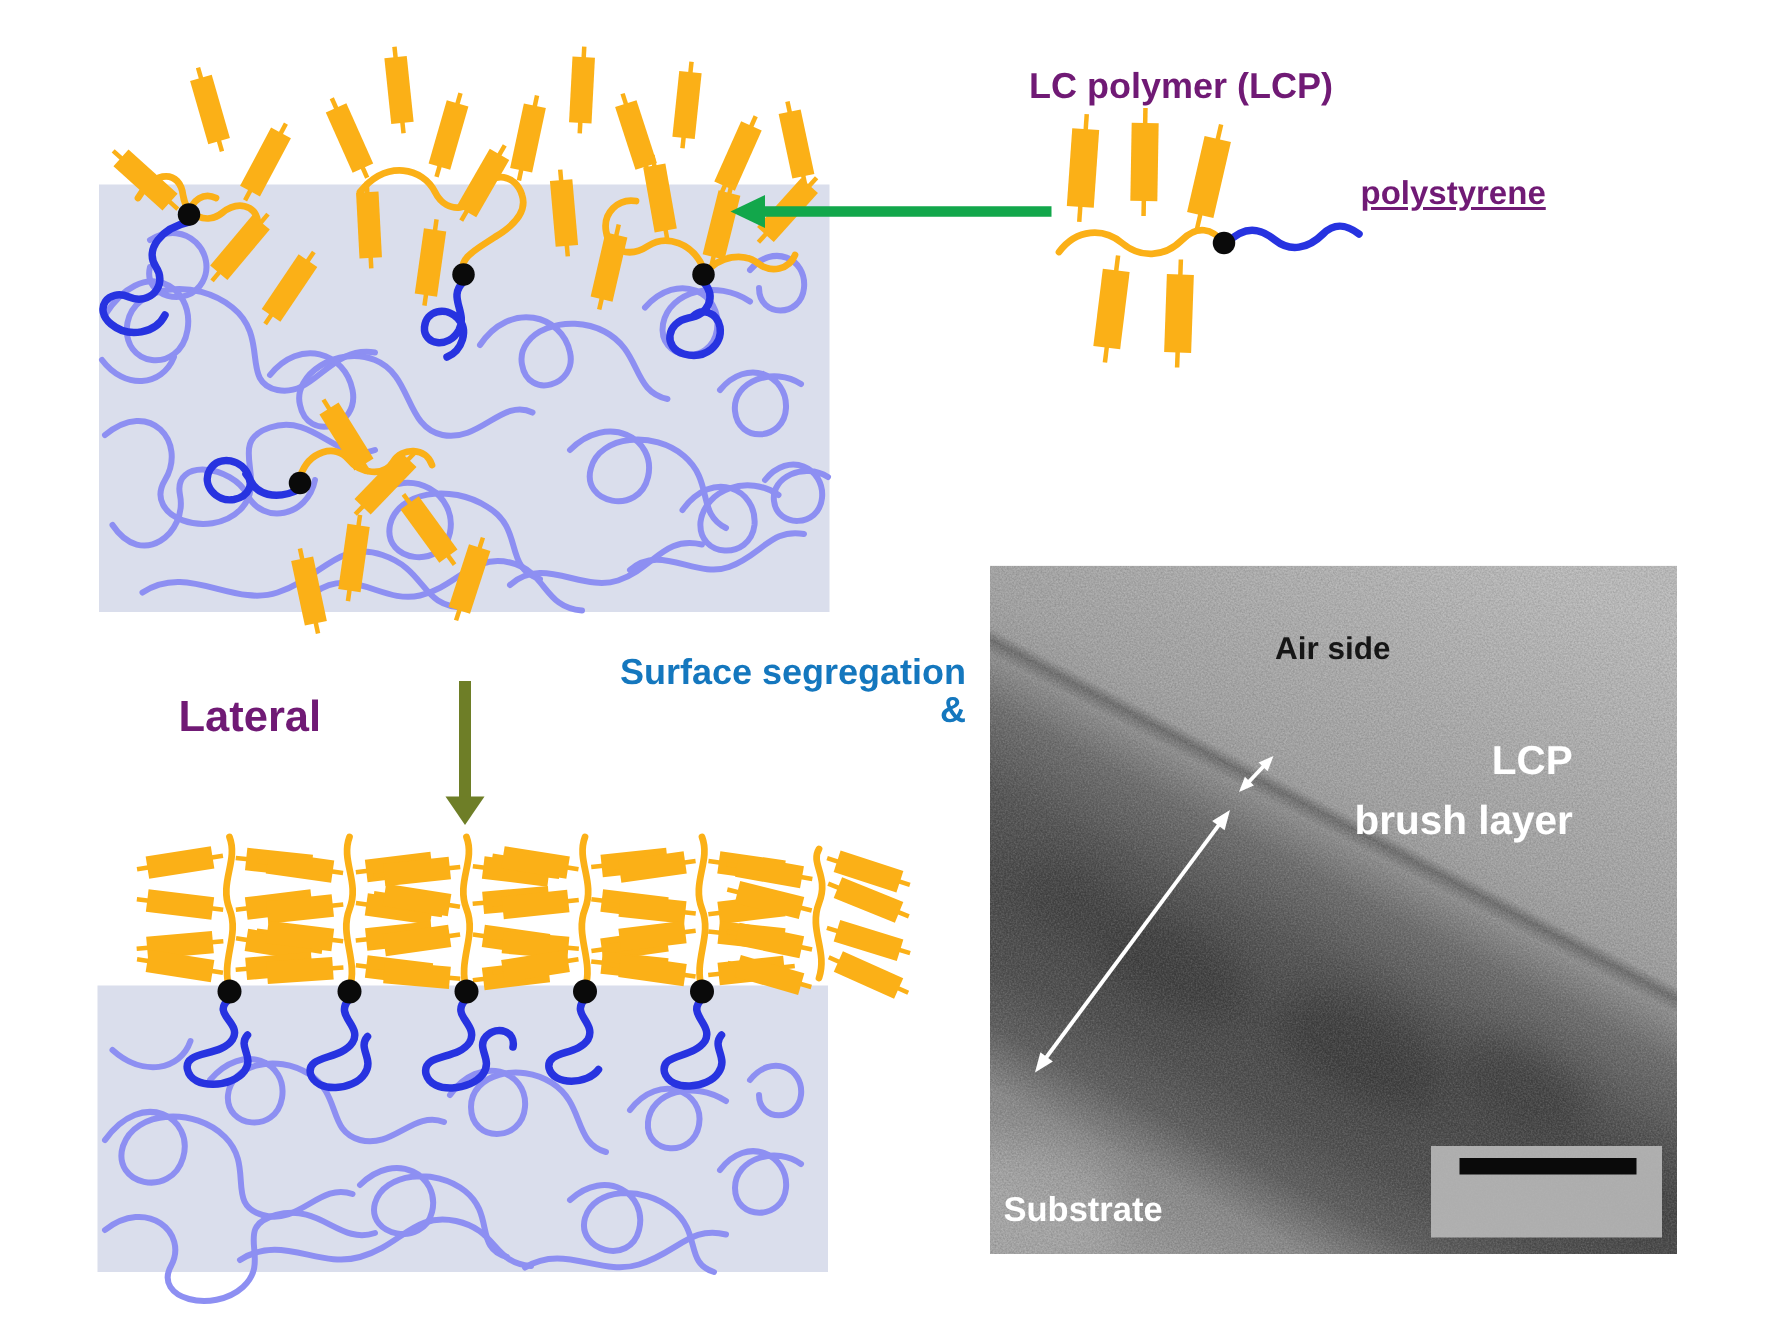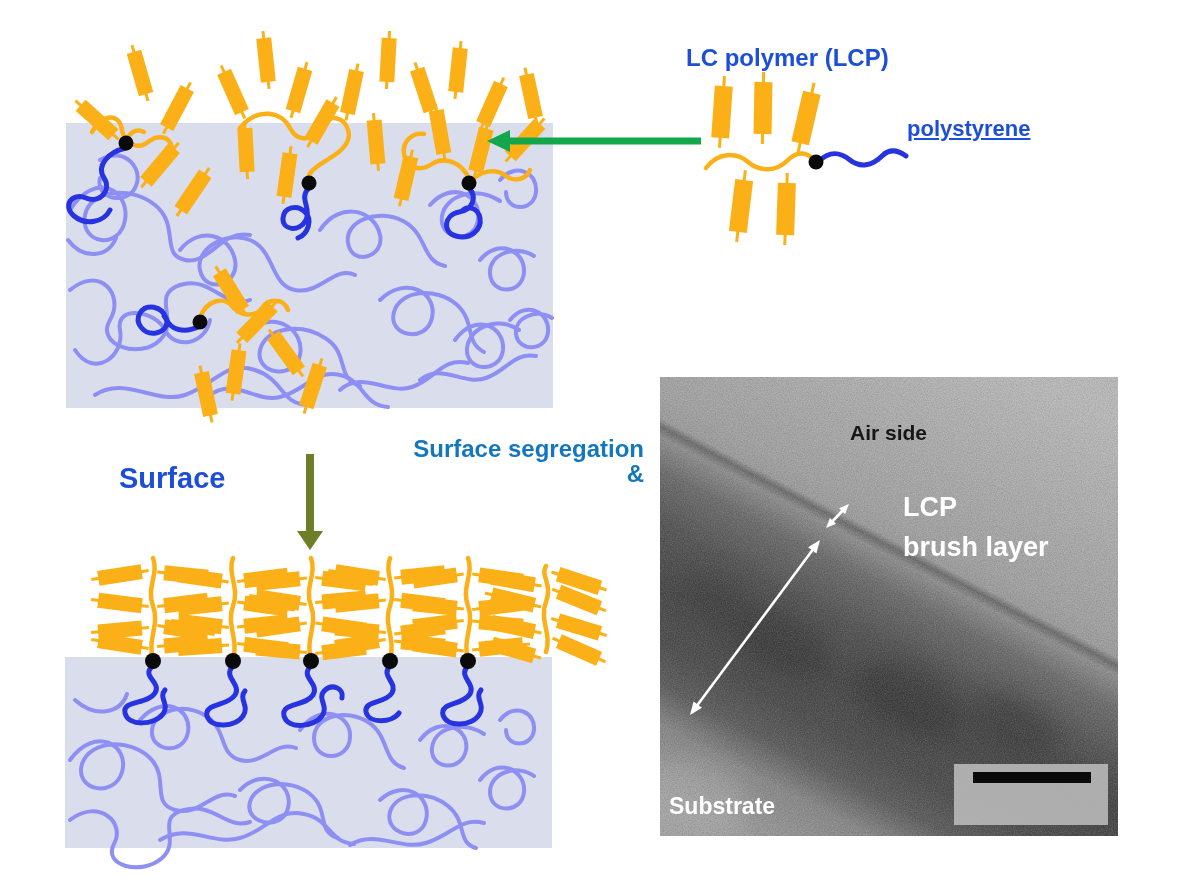--- a/index.html
+++ b/index.html
@@ -17,33 +17,33 @@
   .rr{fill:var(--orange);}
   .box{fill:var(--box-bg);}
   .tg{fill:none;stroke:var(--chain-light);stroke-width:4;stroke-linecap:round;}
   .cd{fill:none;stroke:var(--chain-dark);stroke-width:5;stroke-linecap:round;}
   .bb{fill:none;stroke:var(--orange);stroke-width:4.5;stroke-linecap:round;}
   .dot{fill:var(--ink);}
   .ga{fill:var(--green-arrow);}
   .oa{fill:var(--olive-arrow);}
 
   
-  .lbl{position:absolute;color:#1d4ed8;font-weight:600;white-space:nowrap;}
+  .lbl{position:absolute;color:#701a75;font-weight:600;white-space:nowrap;}
   .lcp-label{left:686px;top:44px;font-size:24px;}
   .ps-label{left:907px;top:116px;font-size:22px;text-decoration:underline;}
   .heating{left:119px;top:462px;font-size:29px;}
   .process{position:absolute;left:328px;top:436px;width:316px;text-align:right;
            color:var(--blue-text);font-weight:700;font-size:24px;line-height:25px;}
 
   
   .tem{position:absolute;left:660px;top:377px;width:458px;height:574px;overflow:hidden;}
   .tem svg{position:absolute;left:0;top:0;}
   .tl{position:absolute;color:#fff;font-weight:600;white-space:nowrap;}
   .air{left:190px;top:44px;font-size:21px;color:#161616;}
-  .lcpbrush{left:243px;top:110px;font-size:27px;line-height:40px;}
+  .lcpbrush{left:243px;top:110px;font-size:27px;line-height:40px;text-align:right;}
   .film{left:71px;top:301px;font-size:28px;}
   .sub{left:9px;top:416px;font-size:23px;font-weight:700;}
   .scalebox{position:absolute;left:294px;top:387px;width:154px;height:61px;
             background:rgba(188,188,188,0.88);}
   .scalebar{position:absolute;left:19px;top:8px;width:118px;height:11px;background:#0a0a0a;}
   .scaletext{position:absolute;left:0;top:20px;width:100%;text-align:center;
              font-size:28px;color:#141414;font-weight:400;}
   .wa{stroke:#fff;stroke-width:2.6;}
 </style>
 </head>
@@ -254,21 +254,21 @@
         <circle class="dot" cx="233" cy="661" r="8"></circle>
         <circle class="dot" cx="311" cy="661" r="8"></circle>
         <circle class="dot" cx="390" cy="661" r="8"></circle>
         <circle class="dot" cx="468" cy="661" r="8"></circle>
       </g>
     </g>
   </svg>
 
   <div class="lbl lcp-label">LC polymer (LCP)</div>
   <div class="lbl ps-label">polystyrene</div>
-  <div class="lbl heating">Surface</div>
+  <div class="lbl heating">Lateral</div>
   <div class="process">
     <div>Surface segregation</div>
     <div>&amp;</div>
   </div>
 
   <div class="tem">
     <svg width="458" height="459" viewBox="0 0 458 459">
       <defs>
         <linearGradient id="temg" gradientUnits="userSpaceOnUse" x1="350" y1="-10" x2="100" y2="468">
           <stop offset="0" stop-color="#bcbcbc"></stop>

